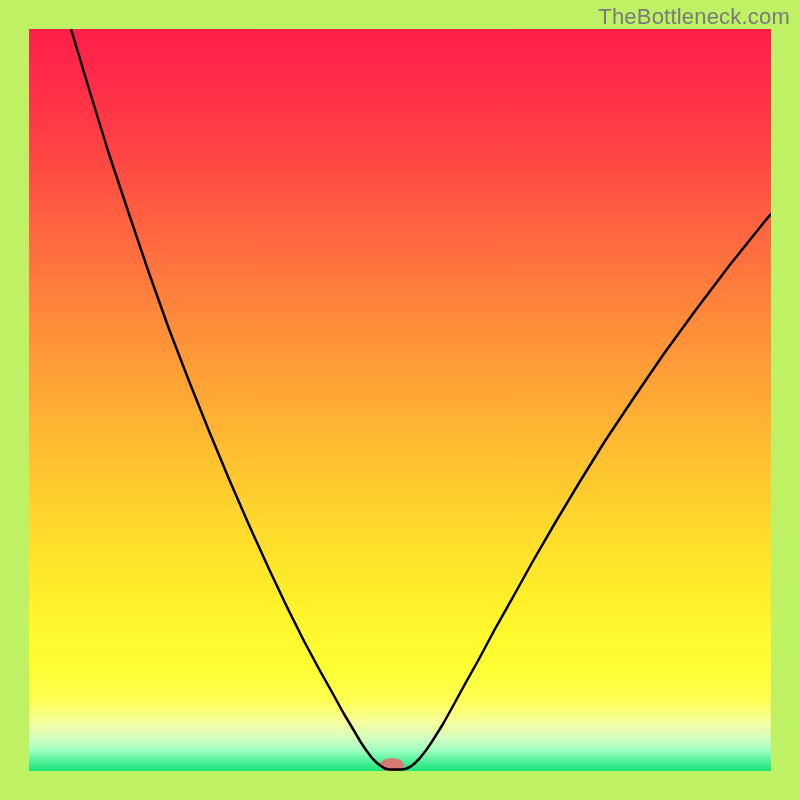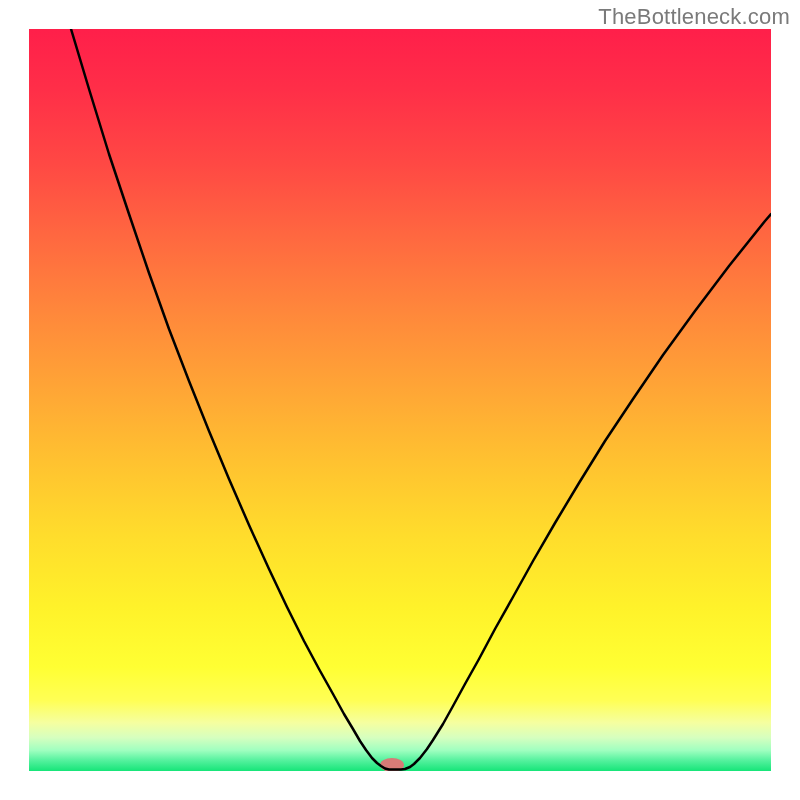--- a/index.html
+++ b/index.html
@@ -8,21 +8,21 @@
     width: 800px;
     height: 800px;
     background: #000;
     overflow: hidden;
     font-family: Arial, Helvetica, sans-serif;
   }
   .outer {
     position: relative;
     width: 800px;
     height: 800px;
-    background: #ffffff;
+    background: #bef264;
   }
   .watermark {
     position: absolute;
     top: 4px;
     right: 10px;
     color: #7a7a7a;
     font-size: 22px;
     font-weight: 400;
     letter-spacing: 0.2px;
     z-index: 20;

